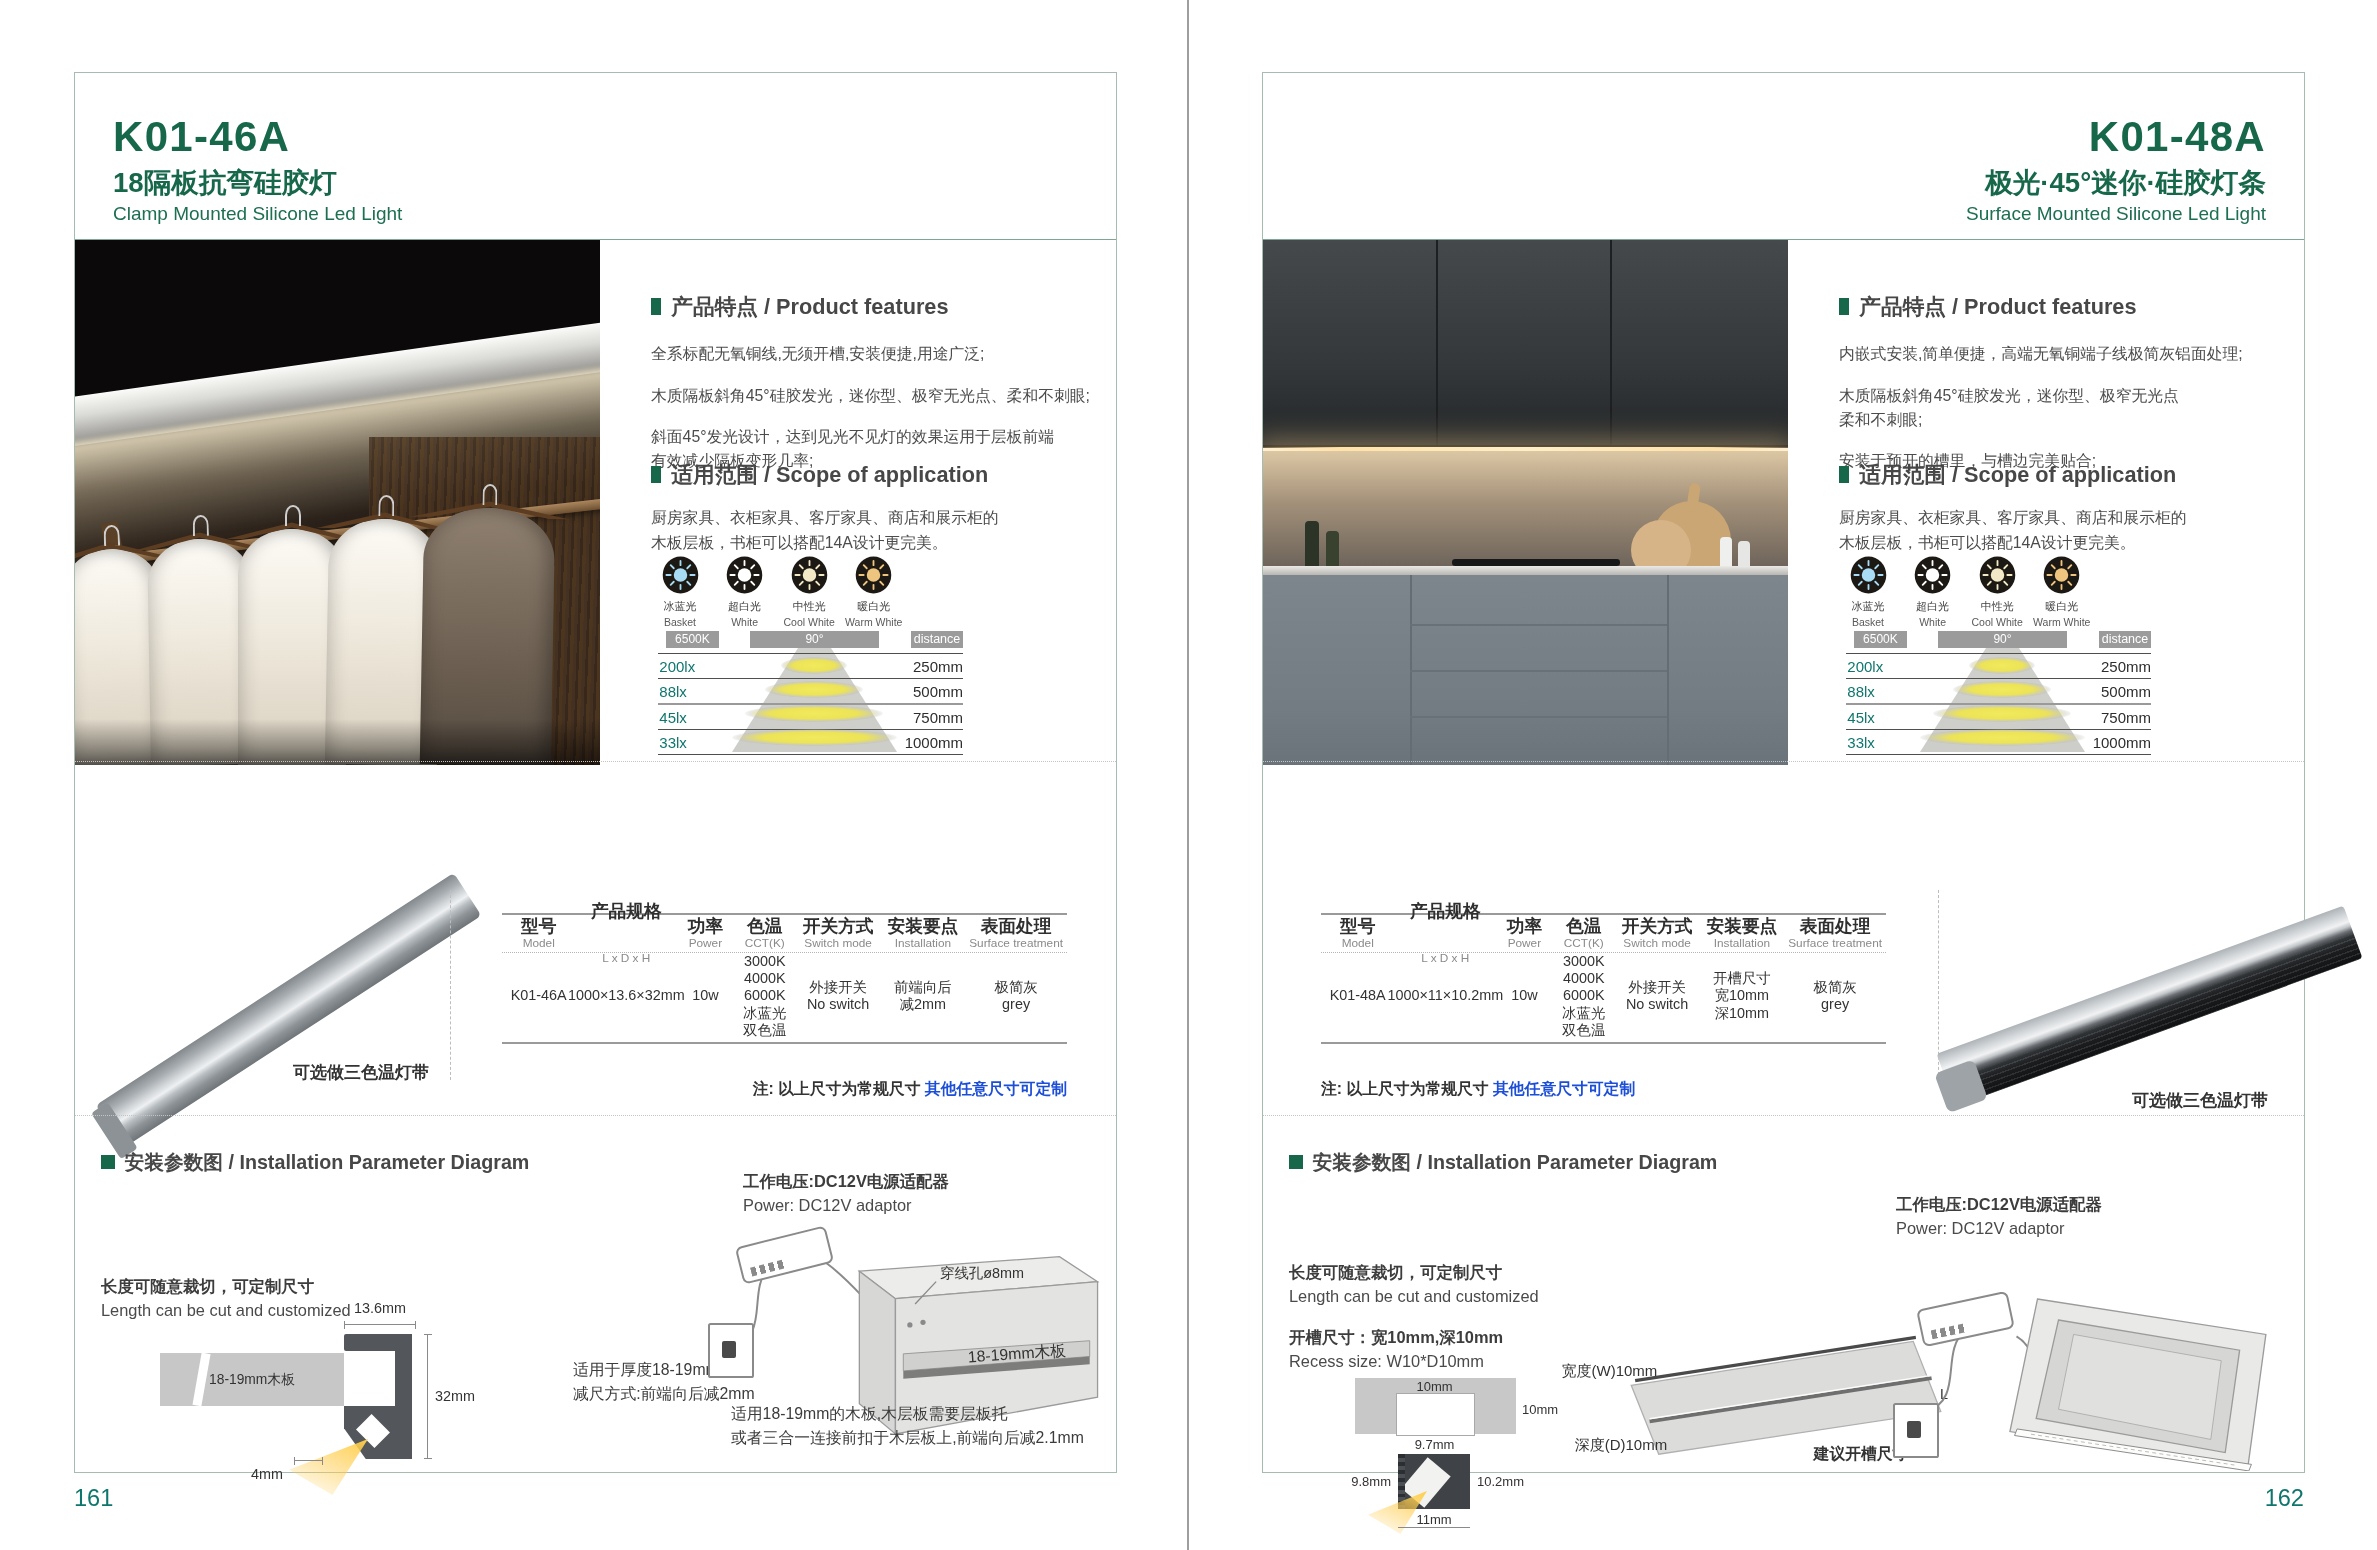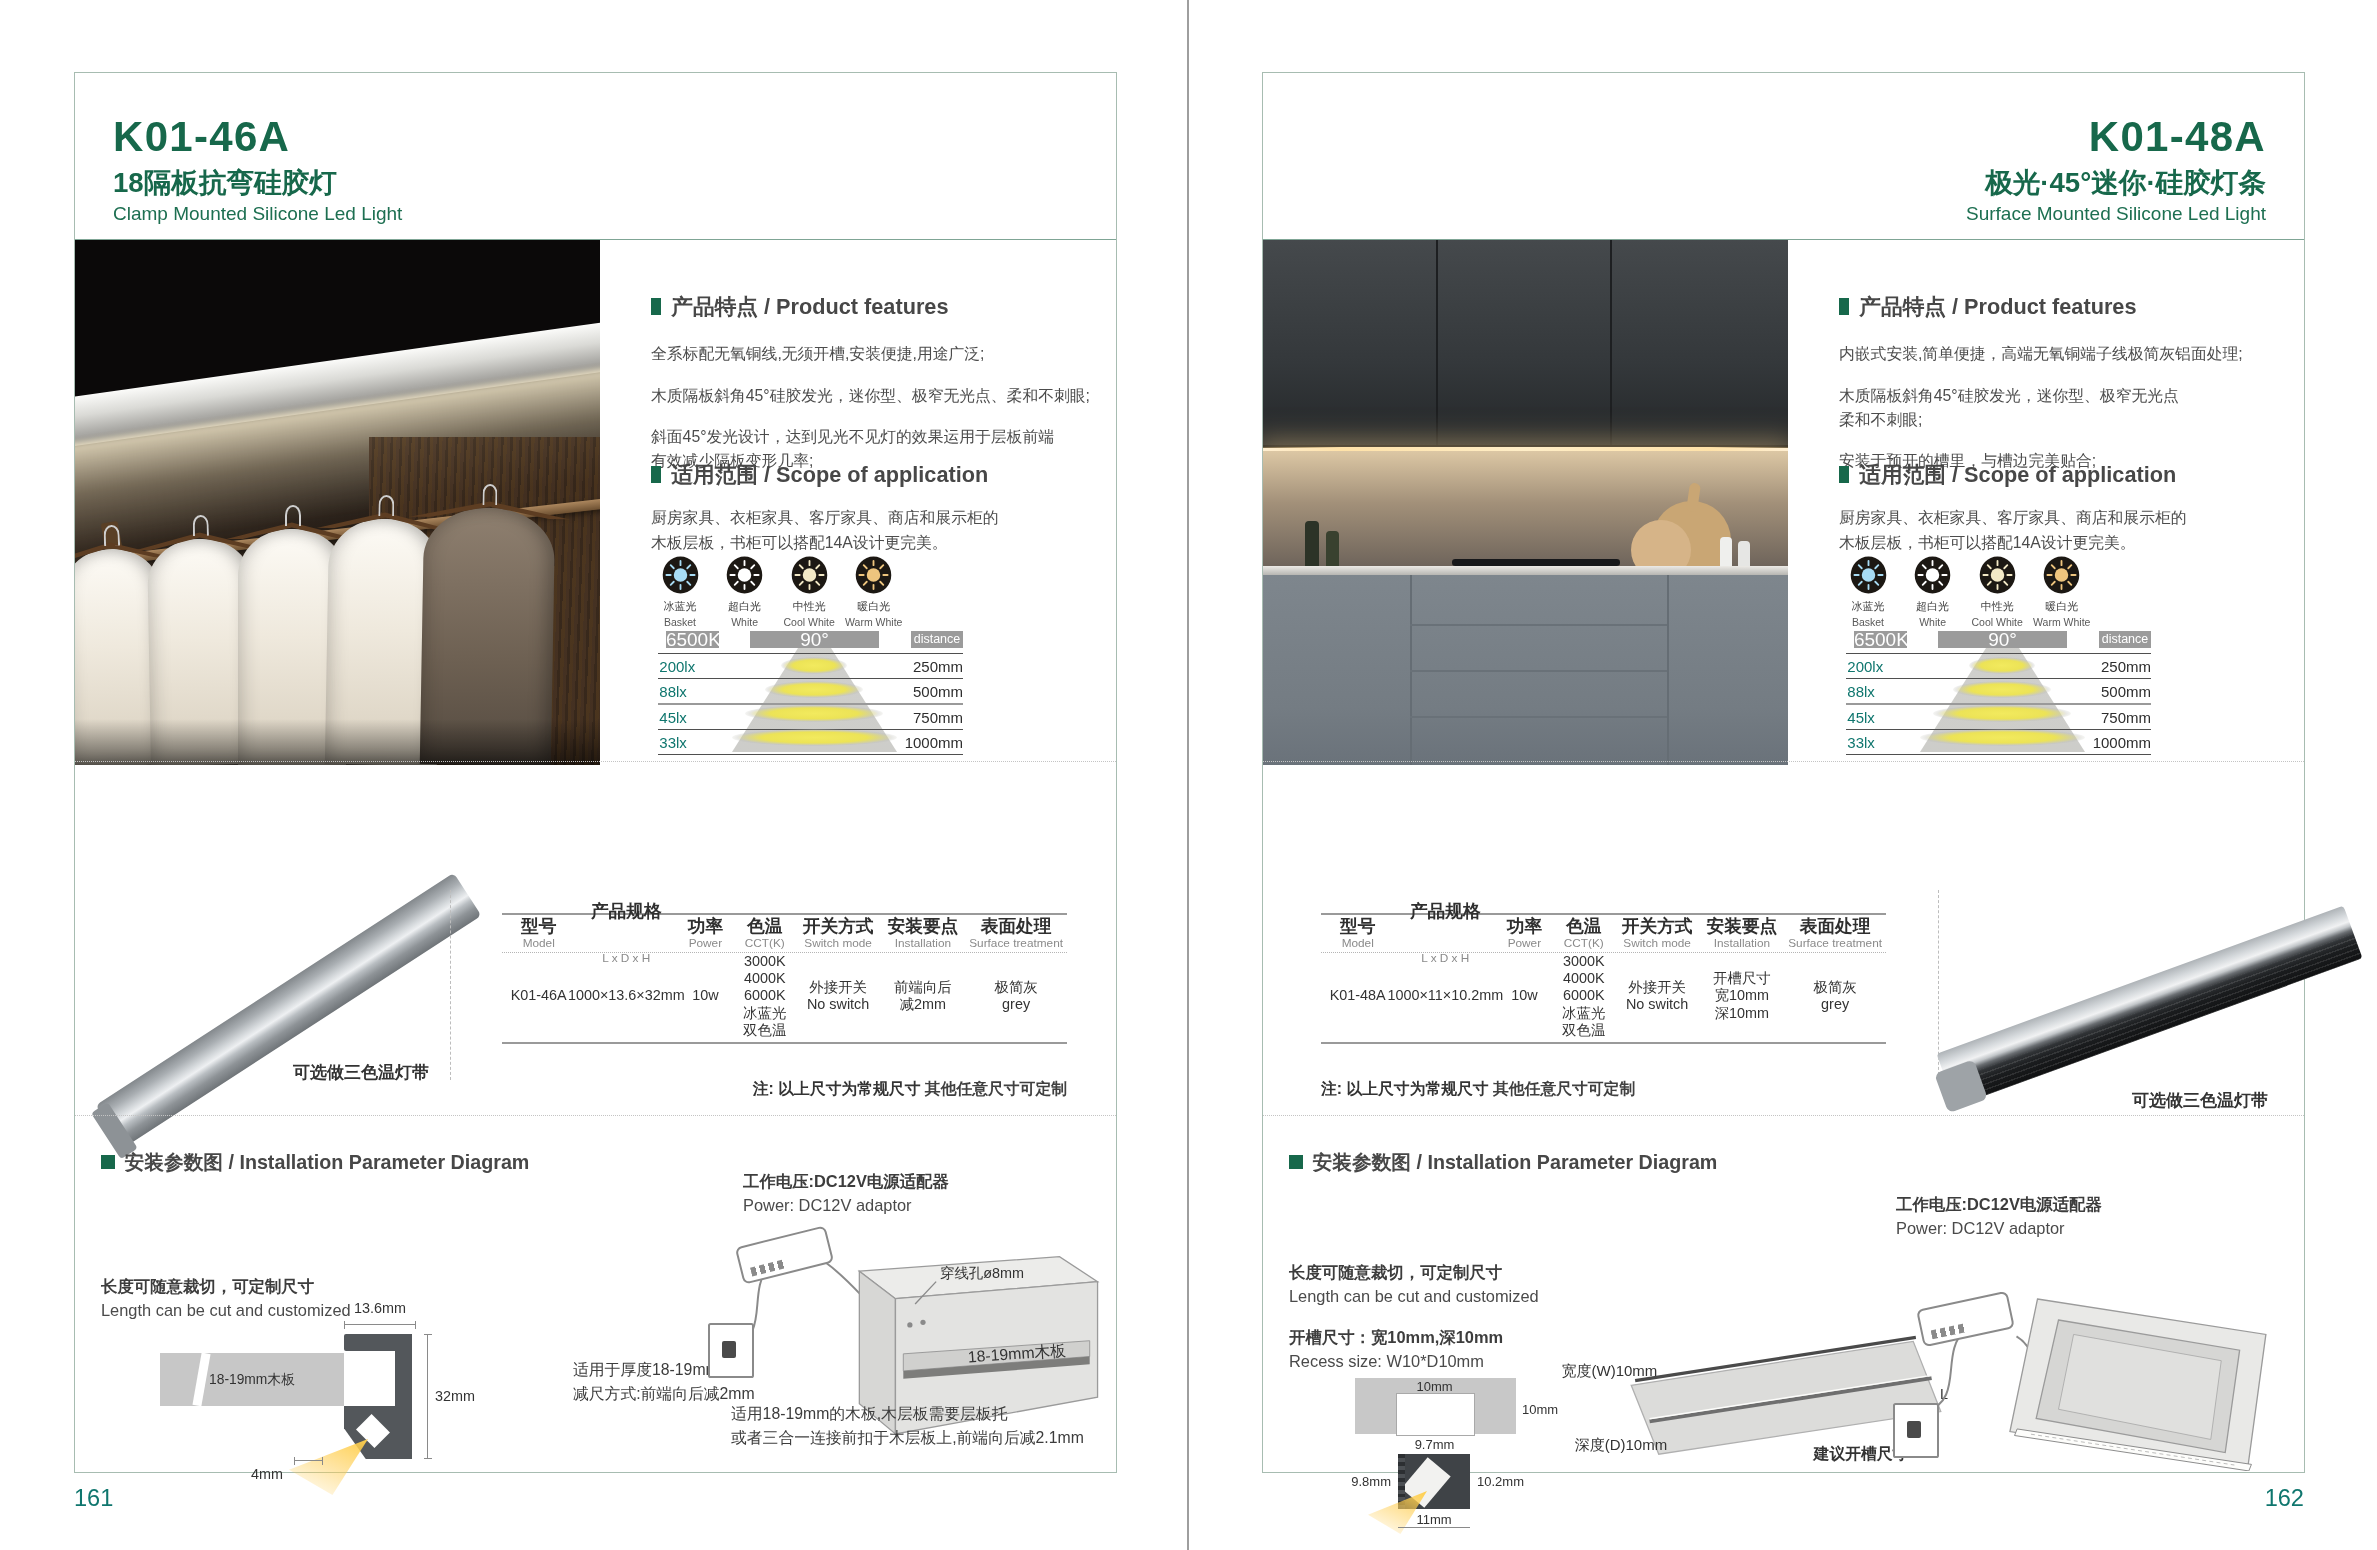--- a/index.html
+++ b/index.html
@@ -72,21 +72,21 @@
 
   
   .licons{position:absolute;left:576px;top:483px;width:322px;display:flex;}
   .licon{width:58px;margin-right:6.6px;text-align:center;}
   .licon svg{width:37px;height:38px;display:block;margin:0 auto;}
   .licon .lcn{font-size:11px;color:#404040;margin-top:5.3px;}
   .licon .len{font-size:10.5px;color:#5a5a5a;margin-top:1.3px;}
 
   
   .chart{position:absolute;left:583px;top:558px;width:305px;height:122px;}
-  .ch-bar{position:absolute;top:0;height:17px;background:#9b9b9b;color:#fff;text-align:center;font-size:19px;line-height:17px;}
+  .ch-bar{position:absolute;top:0;height:17px;background:#9b9b9b;color:#fff;text-align:center;font-size:12px;line-height:17px;}
   .ch-cone{position:absolute;left:74px;top:17px;width:165px;height:104px;z-index:0;
            clip-path:polygon(40% 0,60% 0,100% 100%,0 100%);
            background:linear-gradient(180deg,rgba(205,205,202,.95) 0%,rgba(178,178,173,.65) 100%);}
   .ch-rows{position:absolute;left:0;top:22px;width:305px;z-index:1;}
   .ch-row{position:relative;height:24px;border-top:0.7px solid #4f4f4f;}
   .ch-row.thick{border-top:2px solid #9a9a9a;}
   .ch-rows{border-bottom:0.7px solid #4f4f4f;}
   .ch-lux{position:absolute;left:1.3px;top:3.9px;font-size:15px;color:#0f766e;}
   .ch-mm{position:absolute;right:0;top:3.9px;font-size:15px;color:#2e2e2e;}
   .ch-ell{position:absolute;border-radius:50%;z-index:2;height:17px;
@@ -113,21 +113,21 @@
   .st-head{display:flex;height:37px;border-bottom:1.3px dotted #b5b5b5;}
   .st-hcell{display:flex;flex-direction:column;justify-content:center;text-align:center;}
   .st-hcell .cn{font-size:17.7px;font-weight:bold;color:#2f2f2f;line-height:1.1;}
   .st-hcell .en{font-size:11.8px;color:#8a8a8a;margin-top:2px;line-height:1;}
   .st-body{display:flex;height:86px;}
   .st-cell{display:flex;align-items:center;justify-content:center;text-align:center;
            font-size:14.4px;color:#333;line-height:1.2;white-space:pre-line;}
   .c0{width:13%;} .c1{width:18%;gap:29px;} .c2{width:10%;} .c3{width:11%;} .c4{width:15%;} .c5{width:15%;} .c6{width:18%;}
   .tbl-note{position:absolute;font-size:15.8px;font-weight:bold;}
   .tbl-note .n1{color:#333;}
-  .tbl-note .n2{color:#404040;margin-top:35px;}
+  .tbl-note .n2{color:#1d4ed8;margin-top:35px;}
 
   
   .inst-head{position:absolute;font-size:19.7px;font-weight:bold;color:#474747;}
   .inst-head::before{content:"";display:inline-block;width:14.4px;height:14.4px;background:#17684b;margin-right:9.2px;}
   .inst-txt-cn{font-size:16.4px;color:#3d3d3d;font-weight:bold;line-height:1.5;}
   .inst-txt-en{font-size:16.4px;color:#4a4a4a;line-height:1.45;}
   .lbl{position:absolute;font-size:14.4px;color:#333;text-align:center;}
   .lbl-l{text-align:right;} .lbl-r{text-align:left;}
   .dim-h{position:absolute;border-top:0.7px solid #8a8a8a;}
   .dim-h::before,.dim-h::after{content:"";position:absolute;top:-3.9px;width:0.7px;height:7.9px;background:#8a8a8a;}

